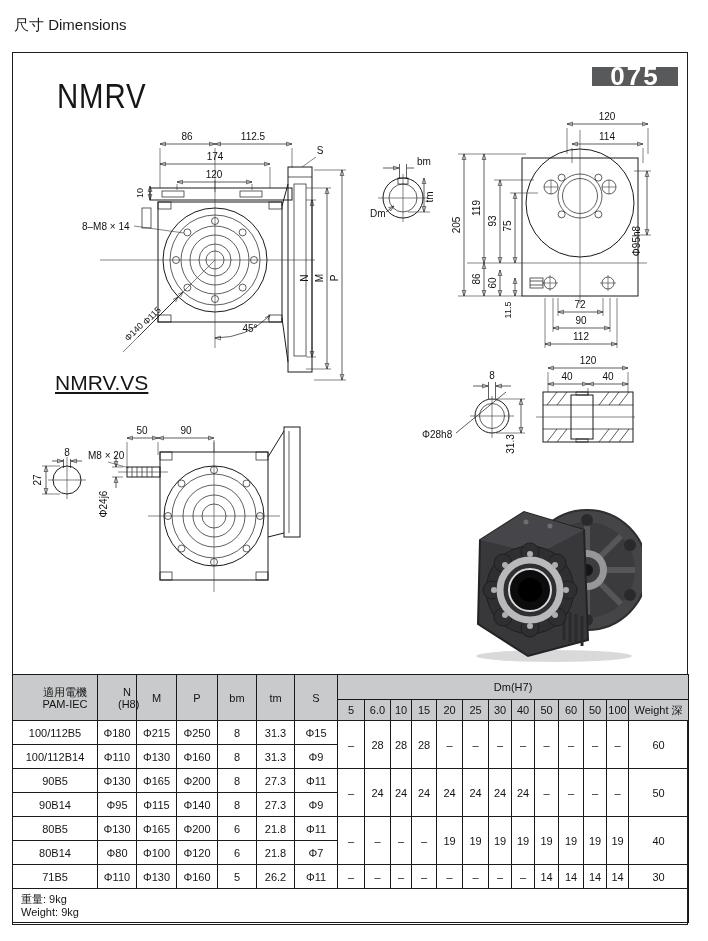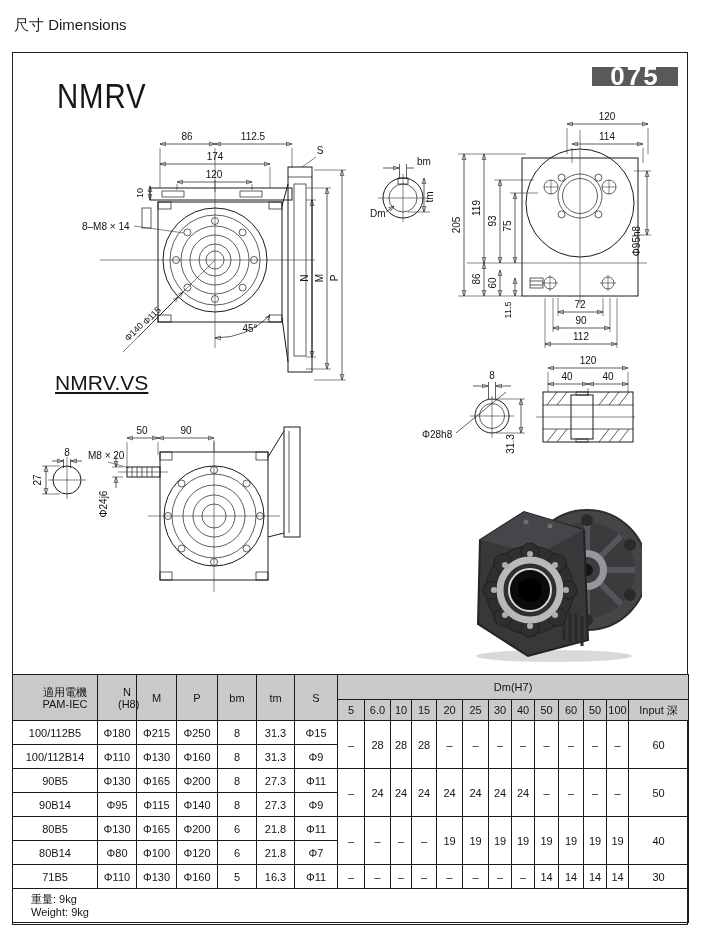--- a/index.html
+++ b/index.html
@@ -25,21 +25,21 @@
   .cjk-label { position:absolute; text-align:center; font-size:13px; line-height:15px; color:#111; }
   
   .dim-table { position:absolute; left:12px; top:674px; width:677px;
                border-collapse:collapse; table-layout:fixed; font-size:11px; }
   .dim-table th, .dim-table td { border:1px solid #1a1a1a; text-align:center;
                padding:0; color:#141414; font-weight:normal; }
   .dim-table thead th { background:#c9cacb; }
   .dim-table .t1 { height:25px; }
   .dim-table .t2 { height:21px; }
   .dim-table td { height:23px; }
-  .dim-table .foot td { height:33px; text-align:left; padding-left:18px;
+  .dim-table .foot td { height:33px; text-align:left; padding-left:8px;
                font-size:11px; line-height:13px; }
   .hdr2 div { line-height:12px;padding-left:20px; }
 </style>
 </head>
 <body>
 
 <div class="sheet">
 
   <div class="heading">尺寸 Dimensions</div>
   <div class="frame"></div>
@@ -468,21 +468,21 @@
         <th>10</th>
         <th>15</th>
         <th>20</th>
         <th>25</th>
         <th>30</th>
         <th>40</th>
         <th>50</th>
         <th>60</th>
         <th>50</th>
         <th>100</th>
-        <th>Input 深</th>
+        <th>Weight 深</th>
       </tr>
     </thead>
     <tbody>
       <tr>
         <td>100/112B5</td>
         <td>Φ180</td>
         <td>Φ215</td>
         <td>Φ250</td>
         <td>8</td>
         <td>31.3</td>
@@ -571,21 +571,21 @@
         <td>6</td>
         <td>21.8</td>
         <td>Φ7</td>
       </tr>
       <tr>
         <td>71B5</td>
         <td>Φ110</td>
         <td>Φ130</td>
         <td>Φ160</td>
         <td>5</td>
-        <td>16.3</td>
+        <td>26.2</td>
         <td>Φ11</td>
         <td>–</td>
         <td>–</td>
         <td>–</td>
         <td>–</td>
         <td>–</td>
         <td>–</td>
         <td>–</td>
         <td>–</td>
         <td>14</td>

